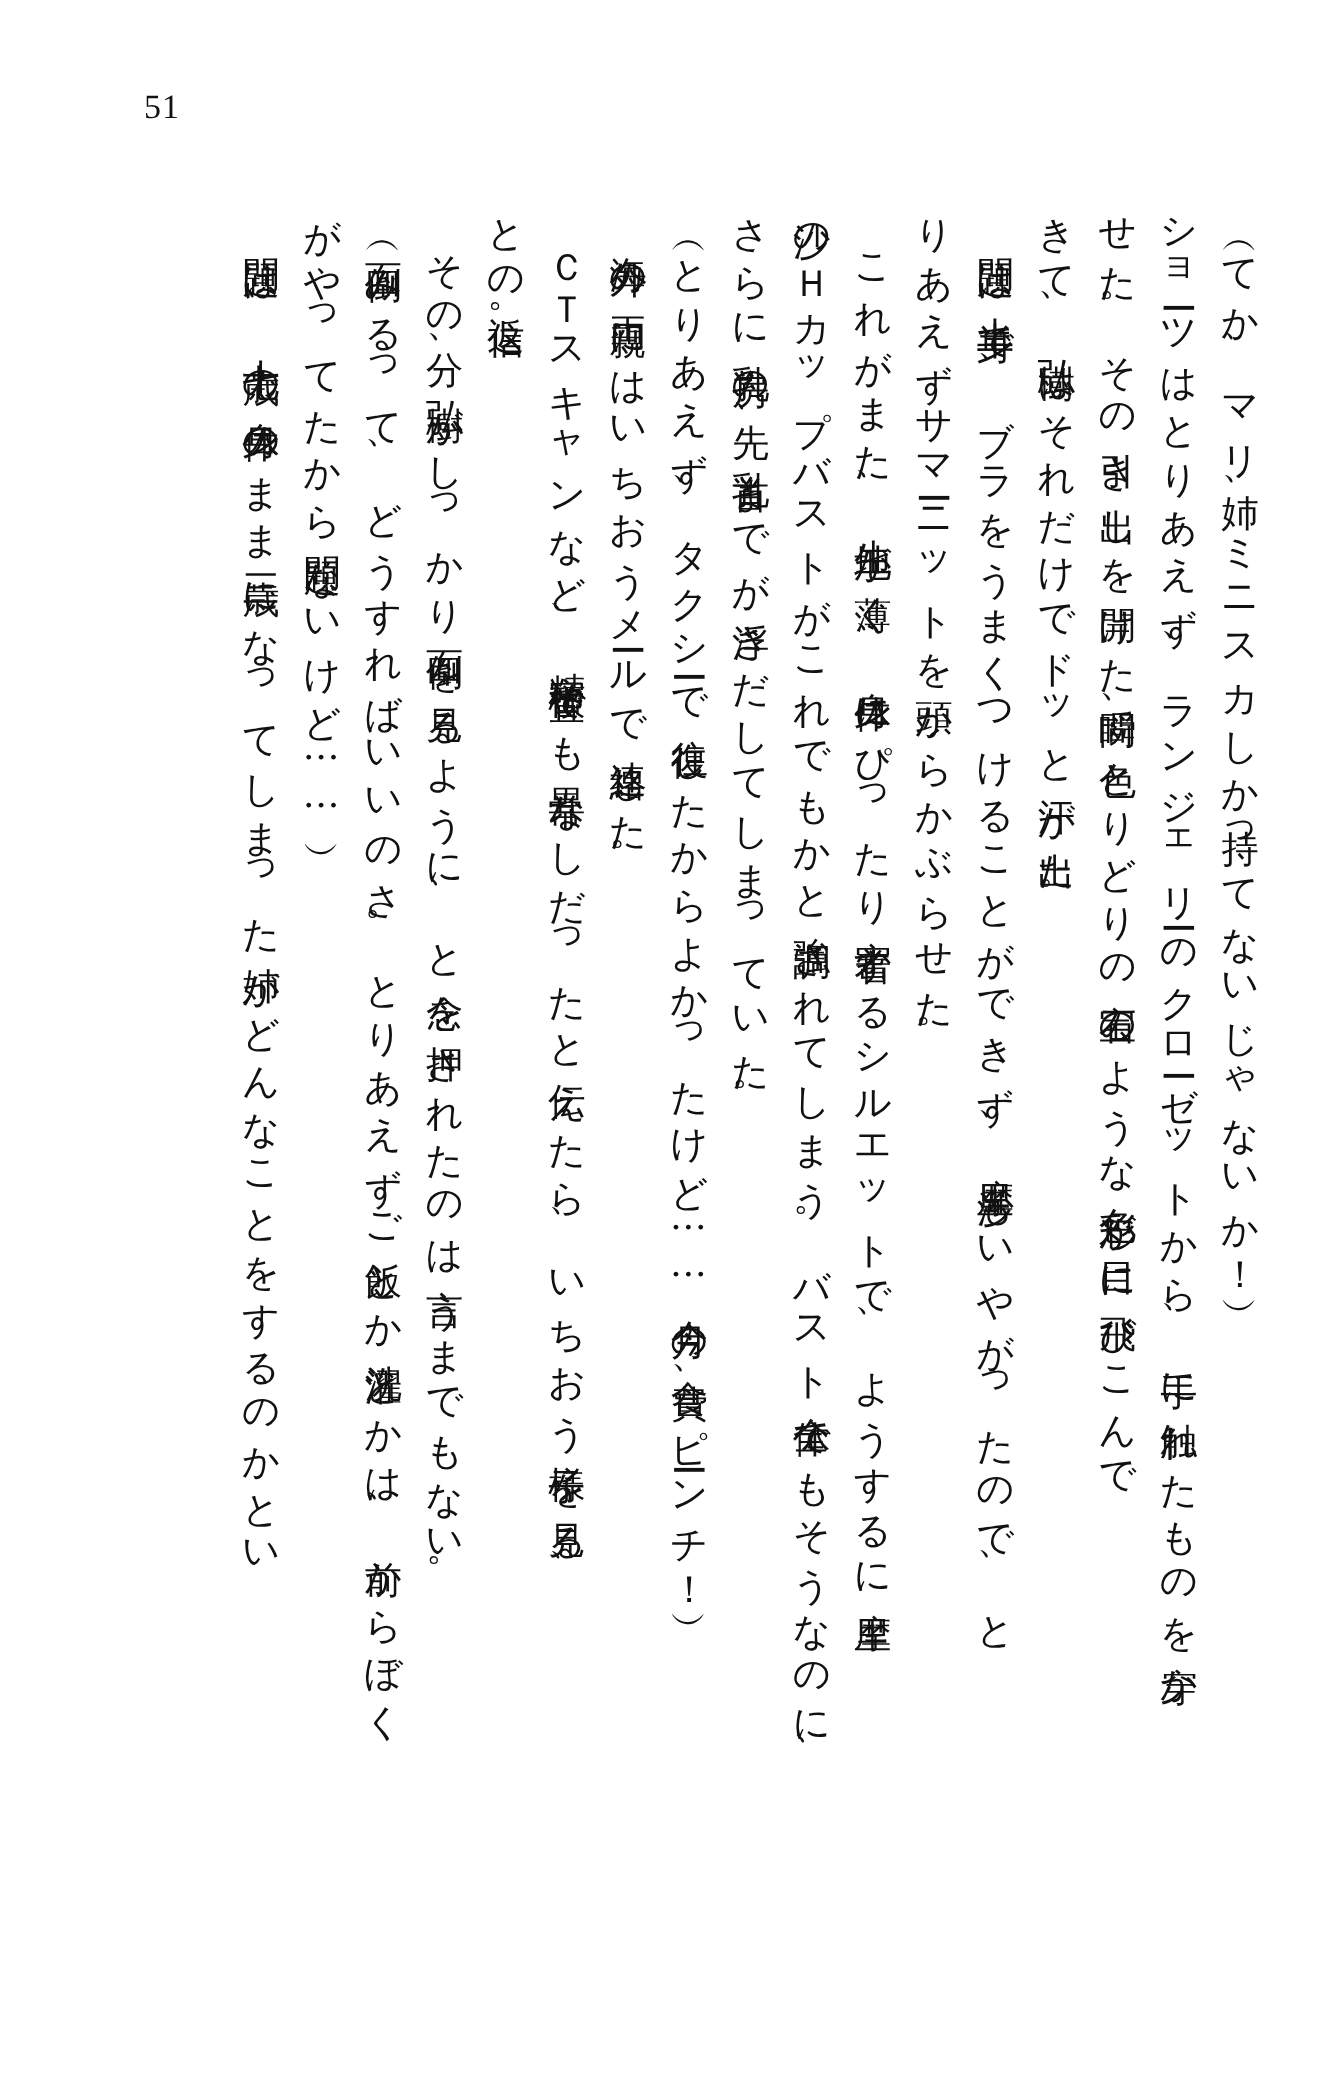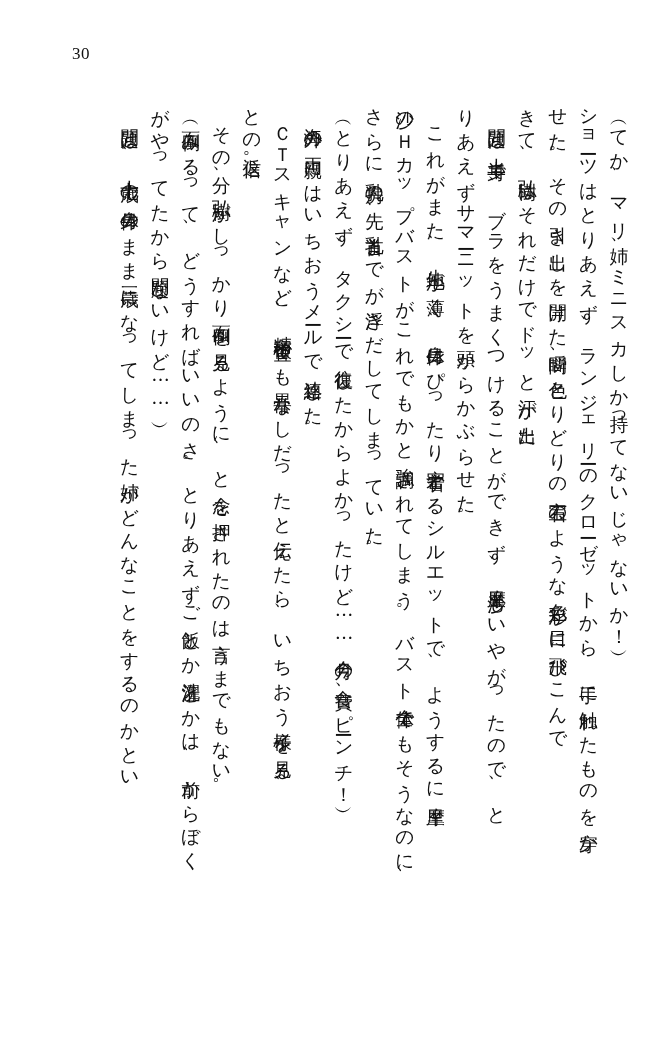--- a/index.html
+++ b/index.html
@@ -57,21 +57,21 @@
     font-feature-settings: "vert" 1;
   }
   .vline.indent {
     padding-top: 18px;
   }
 </style>
 </head>
 <body>
 
 <div class="page">
-  <div class="page-number">30</div>
+  <div class="page-number">51</div>
   <div class="text-block">
     <div class="vline indent">（てか、マリ姉、ミニスカしか持ってないじゃないか！）</div>
     <div class="vline">ショーツはとりあえず、ランジェリーのクローゼットから、手に触れたものを穿か</div>
     <div class="vline">せた。その引き出しを開けた瞬間、色とりどりの宝石のような色彩が目に飛びこんで</div>
     <div class="vline">きて、弘樹はそれだけでドッと汗が出た。</div>
     <div class="vline indent">問題は上半身で、ブラをうまくつけることができず、摩里沙もいやがったので、と</div>
     <div class="vline">りあえずサマーニットを頭からかぶらせた。</div>
     <div class="vline indent">これがまた、生地が薄く、身体にぴったり密着するシルエットで、ようするに摩里</div>
     <div class="vline">沙のＨカップバストがこれでもかと強調されてしまう。バスト全体でもそうなのに、</div>
     <div class="vline">さらに乳房の先、乳首までが浮きだしてしまっていた。</div>

